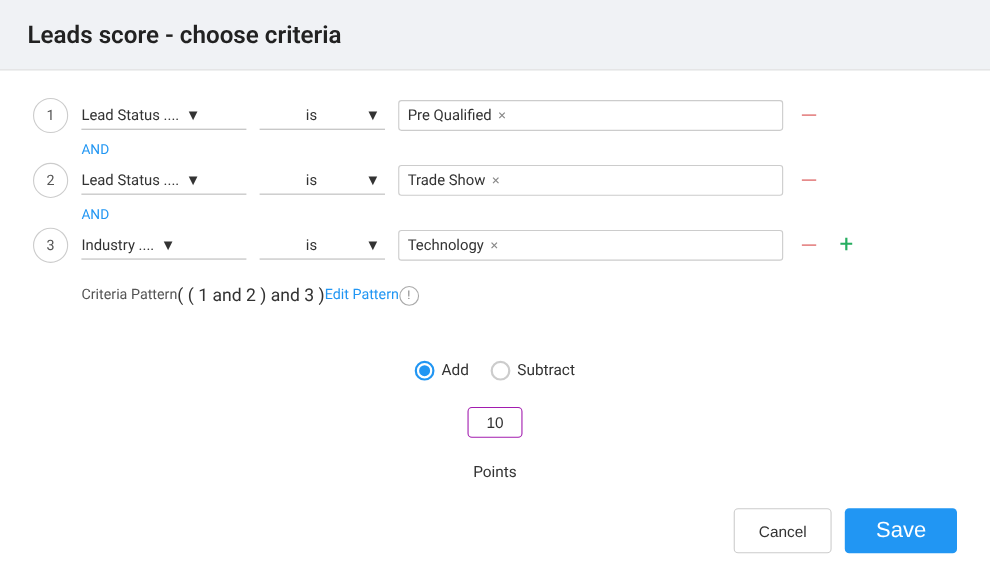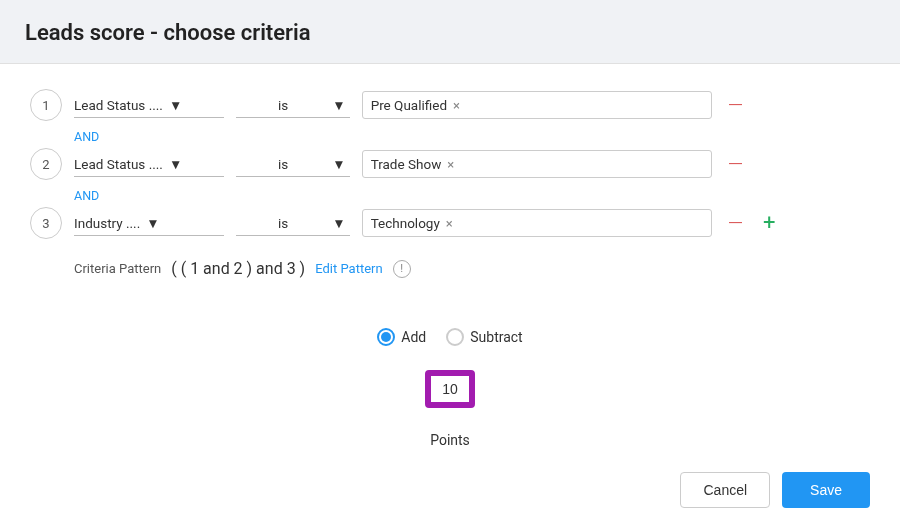--- a/index.html
+++ b/index.html
@@ -128,21 +128,20 @@
     .and-label {
       color: #2196f3;
       font-size: 12.5px;
       font-weight: 400;
       margin: 4px 0 4px 44px;
     }
 
     .criteria-pattern {
       display: flex;
       align-items: center;
-      gap: 10px;
       margin: 20px 0 0 44px;
     }
     .criteria-pattern-label {
       font-size: 13px;
       color: #555;
     }
     .criteria-pattern-value {
       font-size: 16px;
       color: #333;
     }
@@ -201,21 +200,21 @@
       height: 10px;
       border-radius: 50%;
       background: #2196f3;
     }
     .radio-label {
       font-size: 14px;
       color: #333;
     }
 
     .points-input {
-      border: 6px solid #a21caf;
+      border: 1px solid #a21caf;
       border-radius: 4px;
       padding: 5px 10px;
       font-size: 14px;
       width: 50px;
       text-align: center;
       color: #333;
     }
     .points-label {
       font-size: 14px;
       color: #333;
@@ -234,21 +233,21 @@
       background: #fff;
       font-size: 14px;
       color: #333;
       cursor: pointer;
     }
     .save-btn {
       padding: 9px 28px;
       border: none;
       border-radius: 4px;
       background: #2196f3;
-      font-size: 14px;
+      font-size: 20px;
       color: #fff;
       cursor: pointer;
       font-weight: 500;
     }
   </style>
 </head>
 <body>
 
 <div class="header">
   <h1>Leads score - choose criteria</h1>

